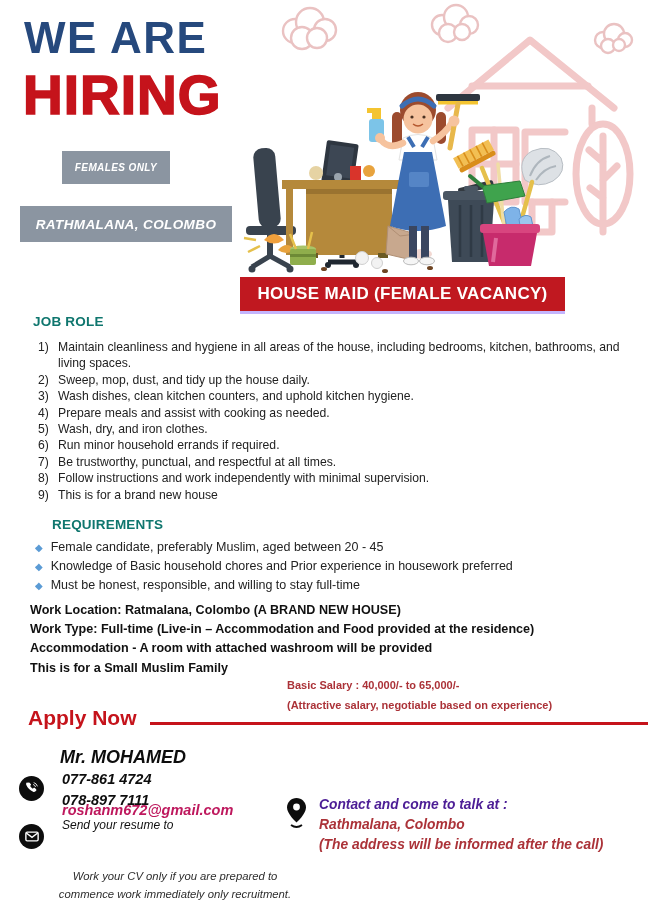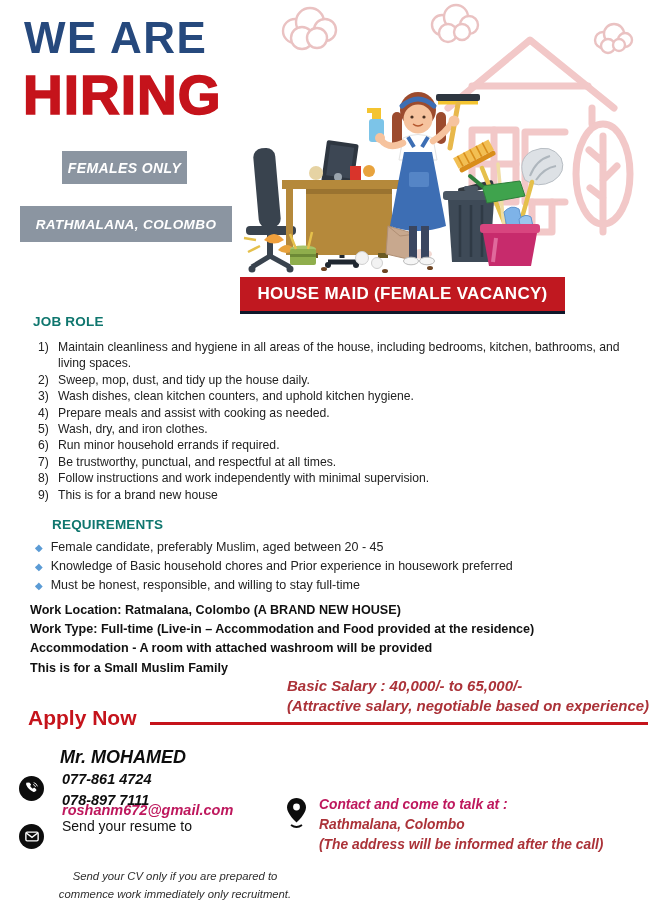--- a/index.html
+++ b/index.html
@@ -8,61 +8,61 @@
     background:#ffffff;overflow:hidden;
     font-family:"Liberation Sans",sans-serif;color:#1c1c1c;
   }
   .abs{position:absolute;}
 
   
   .we-are{left:24px;top:13px;font-size:44px;font-weight:700;color:#26497D;letter-spacing:1.5px;}
   .hiring{left:23px;top:63px;font-size:55px;font-weight:700;color:#C5131B;letter-spacing:1px;text-align:right;-webkit-text-stroke:1.6px #C5131B;}
   .badge{background:#8B95A1;color:#fff;font-style:italic;font-weight:700;
          display:flex;align-items:center;justify-content:center;letter-spacing:.4px;}
-  .badge1{left:62px;top:151px;width:125px;height:33px;font-size:14px;}
+  .badge1{left:62px;top:151px;width:108px;height:33px;font-size:10px;}
   .badge2{left:20px;top:206px;width:212px;height:36px;font-size:13.5px;}
 
   
-  .banner{left:240px;top:277px;width:325px;height:37px;background:#C01820;border-bottom:3px solid #0f172a;
+  .banner{left:240px;top:277px;width:325px;height:37px;background:#C01820;border-bottom:3px solid #c4b5fd;
           color:#fff;font-weight:700;font-size:17px;display:flex;align-items:center;justify-content:center;
           letter-spacing:.3px;box-sizing:border-box;}
 
   
   .sec-head{font-weight:700;font-size:13.5px;color:#0f766e;letter-spacing:.2px;}
   #job-role-heading{left:33px;top:314px;}
   .jr-list{left:38px;top:339px;width:600px;list-style:none;margin:0;padding:0;
            font-size:12.2px;line-height:16.4px;color:#222;}
   .jr-item{display:flex;}
   .jr-num{flex:0 0 20px;}
   .jr-txt{flex:1;}
 
   #req-heading{left:35px;top:517px;margin-left:17px;}
   .req-list{left:35px;top:538px;width:590px;list-style:none;margin:0;padding:0;
             font-size:12.5px;line-height:19px;color:#222;}
   .req-item{display:flex;align-items:baseline;}
   .diamond{color:#5B9BD5;font-size:10px;margin-right:8px;flex:0 0 auto;}
 
   .details{left:30px;top:601px;width:600px;font-weight:700;font-size:12.6px;line-height:19.2px;color:#111;}
 
-  .salary{left:287px;top:676px;width:366px;color:#AB3238;font-weight:700;font-style:italic;
-          font-size:15px;line-height:19.5px;}
+  .salary{left:287px;top:676px;width:366px;color:#AB3238;font-weight:700;
+          font-size:11px;line-height:19.5px;}
 
   
   .apply-now{left:28px;top:706px;font-size:21px;font-weight:700;color:#C5131B;}
   .apply-line{left:150px;top:722px;width:498px;height:3px;background:#C5131B;}
   .contact-name{left:60px;top:747px;font-size:18px;font-weight:700;font-style:italic;color:#0d0d0d;}
   .phones{left:62px;top:769px;font-size:14.5px;font-weight:700;font-style:italic;line-height:20.5px;color:#0d0d0d;}
   .icon-circle{width:25px;height:25px;border-radius:50%;background:#0d0d0d;color:#fff;
                display:flex;align-items:center;justify-content:center;}
   #phone-icon{left:19px;top:776px;}
   #mail-icon{left:19px;top:824px;}
-  .resume-prompt{left:62px;top:818px;font-size:14px;color:#111;}
+  .resume-prompt{left:62px;top:818px;font-size:12px;font-style:italic;color:#111;}
   .email{left:62px;top:802px;font-size:14.5px;font-weight:700;font-style:italic;color:#be185d;}
   #pin-icon{left:287px;top:798px;}
-  .visit-title{left:319px;top:797px;font-size:13.8px;font-weight:700;font-style:italic;color:#be185d;}
+  .visit-title{left:319px;top:797px;font-size:13.8px;font-weight:700;font-style:italic;color:#4c1d95;}
   .visit-loc{left:319px;top:817px;font-size:13.8px;font-weight:700;font-style:italic;color:#AB3238;}
   .visit-note{left:319px;top:837px;font-size:13.8px;font-weight:700;font-style:italic;color:#AB3238;}
 
   .footnote{left:30px;top:868px;width:290px;text-align:center;font-style:italic;
             font-size:11.3px;line-height:17.5px;color:#2e2e2e;}
 
   svg{display:block;}
 </style>
 </head>
 <body>
@@ -314,17 +314,17 @@
       <path fill="#0d0d0d" d="M9.5 0C4.3 0 0 4.2 0 9.4c0 6.4 9.5 15 9.5 15s9.5-8.6 9.5-15C19 4.2 14.7 0 9.5 0z"></path>
       <circle cx="9.5" cy="9" r="3.4" fill="#fff"></circle>
       <path d="M4 27 q 5.5 4 11 0" stroke="#0d0d0d" stroke-width="1.8" fill="none"></path>
     </svg>
   </div>
   <div class="abs visit-title">Contact and come to talk at :</div>
   <div class="abs visit-loc">Rathmalana, Colombo</div>
   <div class="abs visit-note">(The address will be informed after the call)</div>
 
   <div class="abs footnote">
-    <div>Send your CV only if you are prepared to</div>
+    <div>Work your CV only if you are prepared to</div>
     <div>commence work immediately only recruitment.</div>
   </div>
 
 </div>
 
 </body></html>

